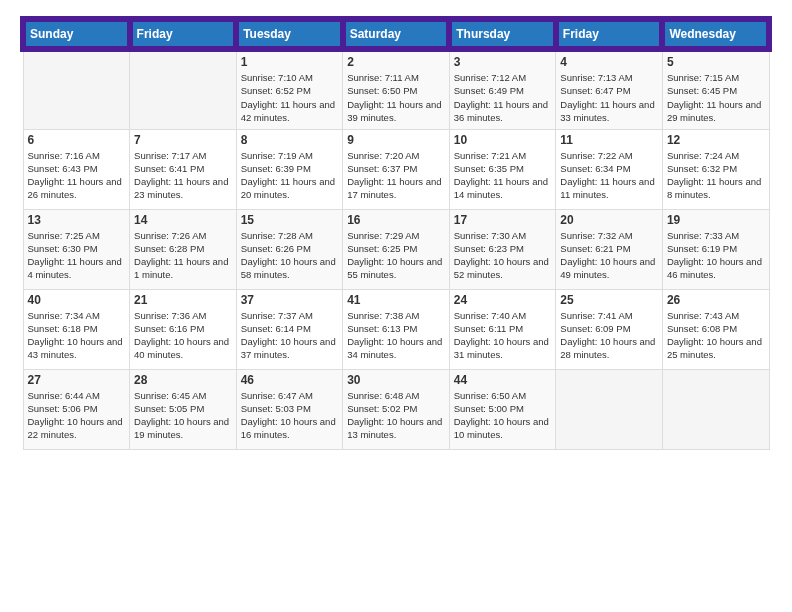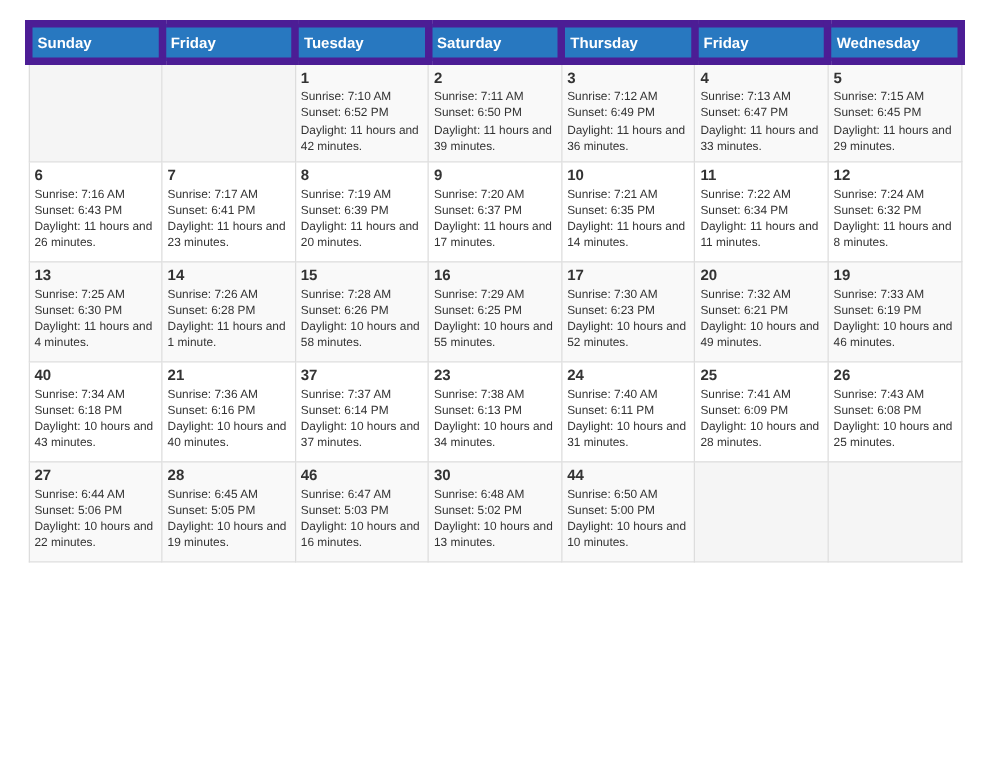--- a/index.html
+++ b/index.html
@@ -215,21 +215,21 @@
           </td>
           <td>
             <span class="day-number">21</span>
             <div class="day-detail">Sunrise: 7:36 AM<br>Sunset: 6:16 PM<br>Daylight: 10 hours and 40 minutes.</div>
           </td>
           <td>
             <span class="day-number">37</span>
             <div class="day-detail">Sunrise: 7:37 AM<br>Sunset: 6:14 PM<br>Daylight: 10 hours and 37 minutes.</div>
           </td>
           <td>
-            <span class="day-number">23</span>
+            <span class="day-number">41</span>
             <div class="day-detail">Sunrise: 7:38 AM<br>Sunset: 6:13 PM<br>Daylight: 10 hours and 34 minutes.</div>
           </td>
           <td>
             <span class="day-number">24</span>
             <div class="day-detail">Sunrise: 7:40 AM<br>Sunset: 6:11 PM<br>Daylight: 10 hours and 31 minutes.</div>
           </td>
           <td>
             <span class="day-number">25</span>
             <div class="day-detail">Sunrise: 7:41 AM<br>Sunset: 6:09 PM<br>Daylight: 10 hours and 28 minutes.</div>
           </td>

